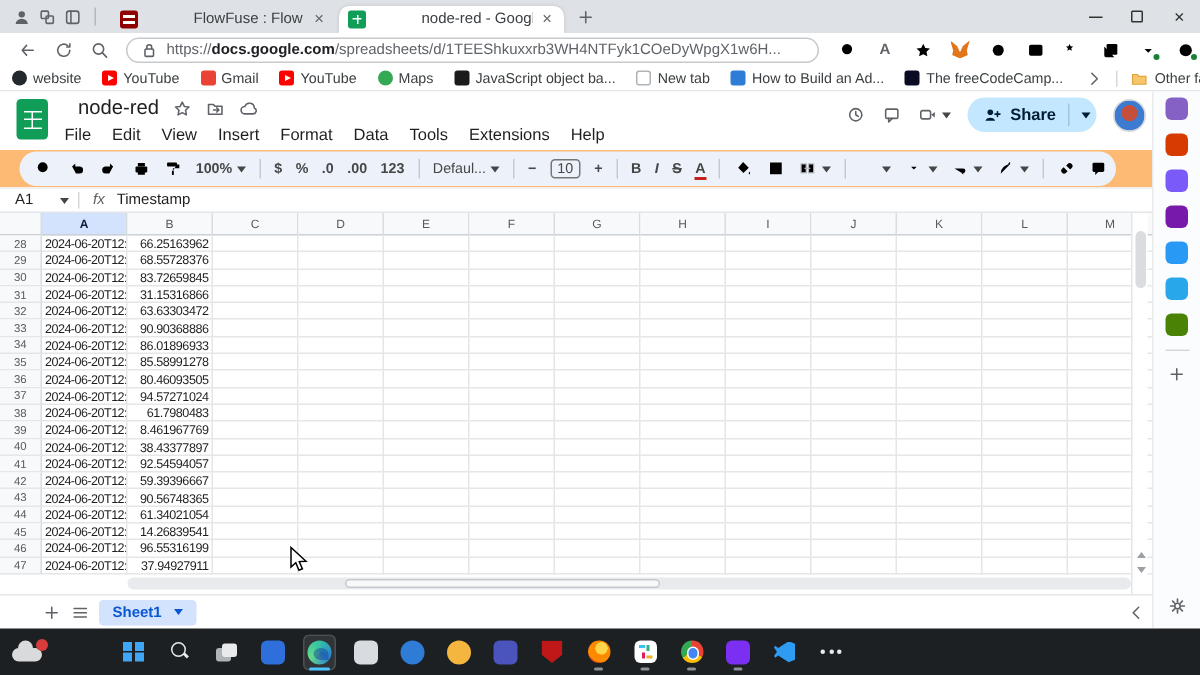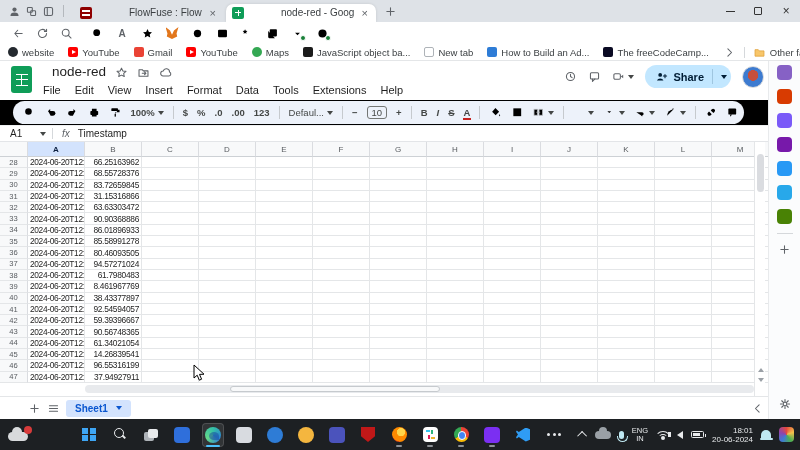--- a/index.html
+++ b/index.html
@@ -66,21 +66,21 @@
   .doc-title{font-size:13.5px;color:#1f1f1f;}
   .menubar{position:absolute;left:38px;top:22px;display:flex;gap:4px;}
   .menu-item{font-size:11px;color:#1f1f1f;padding:1px 5px;border-radius:4px;}
   .head-right{position:absolute;right:4px;top:4px;display:flex;align-items:center;gap:11px;}
   .share-btn{display:flex;align-items:center;background:#c2e7ff;border-radius:12px;height:23px;padding:0 4px 0 10px;gap:5px;}
   .share-label{font-size:11px;color:#001d35;font-weight:bold;}
   .share-sep{width:1px;height:15px;background:#9fc6e0;margin-left:3px;}
   .avatar{width:22px;height:22px;border-radius:50%;background:radial-gradient(circle at 50% 42%,#c64f3c 0 34%,#3d7bd0 36%);border:1px solid #d8dadd;}
 
   
-  .toolbarband{position:absolute;top:100px;left:0;width:768px;height:25px;background:#000000;}
+  .toolbarband{position:absolute;top:100px;left:0;width:768px;height:25px;background:#fdba74;}
   .toolbar{position:absolute;left:13px;right:24px;top:1px;height:23px;background:#edf2fa;border-radius:12px;display:flex;align-items:center;padding:0 10px;gap:8px;overflow:hidden;}
   .tb{display:flex;align-items:center;font-size:9.5px;color:#444746;white-space:nowrap;}
   .tb-div{width:1px;height:13px;background:#c6cace;flex:none;}
   .tb-box{border:1px solid #747775;border-radius:3px;padding:0 4px;font-size:9.5px;color:#444746;}
   .tb.disabled svg .st{stroke:#b4b8bd;}
   .tcolor{position:relative;font-weight:bold;}
   .tcolor::after{content:"";position:absolute;left:-1px;right:-1px;bottom:-2px;height:2.5px;background:#c5221f;}
 
   
   .fbar{position:absolute;top:125px;left:0;width:768px;height:17px;background:#fff;border-top:1px solid #eef0f2;border-bottom:1px solid #e3e5e8;display:flex;align-items:center;}
@@ -251,20 +251,29 @@
           <path class="st" d="M13 8a5 5 0 1 1-1.6-3.7"></path>
           <path class="st" d="M13 2.8v2.6h-2.6"></path>
         </svg>
       </span>
     <span class="icon nav-ic">
         <svg width="13" height="13" viewBox="0 0 16 16">
           <circle class="st" cx="7" cy="7" r="4.2"></circle>
           <path class="st" d="M10.2 10.2 13.6 13.6"></path>
         </svg>
       </span>
+    <div class="addr-pill">
+      <span class="icon">
+          <svg width="13" height="13" viewBox="0 0 16 16">
+            <rect class="st" x="4.5" y="7" width="7" height="6" rx="1"></rect>
+            <path class="st" d="M6 7V5.5a2 2 0 0 1 4 0V7"></path>
+          </svg>
+        </span>
+      <span class="url"><span>https://</span><b>docs.google.com</b><span>/spreadsheets/d/1TEEShkuxxrb3WH4NTFyk1COeDyWpgX1w6H...</span></span>
+    </div>
     <div class="actions">
         <span class="act">
           <svg width="13" height="13" viewBox="0 0 16 16">
             <circle class="st" cx="7" cy="7" r="4.2"></circle>
             <path class="st" d="M10.2 10.2 13.6 13.6M5.2 7h3.6"></path>
           </svg>
         </span>
         <span class="act">
           <span class="readaloud">A</span>
         </span>
@@ -1063,34 +1072,18 @@
           <span class="vscode"></span>
         </span>
         <span class="tapp">
           <span class="tdots">
             <i></i>
             <i></i>
             <i></i>
           </span>
         </span>
       </div>
-    <div class="tray">
-      <i class="chev-up"></i>
-      <i class="tray-cloud"></i>
-      <i class="mic"></i>
-      <span class="lang"><span>ENG</span><br><span>IN</span></span>
-      <span class="wifi">
-          <i></i>
-          <i></i>
-          <i></i>
-        </span>
-      <i class="speaker"></i>
-      <i class="battery"></i>
-      <span class="clockbox"><span>18:01</span><br><span>20-06-2024</span></span>
-      <i class="bell"></i>
-      <i class="colorful"></i>
-    </div>
   </div>
 
   <svg class="cursor" width="13" height="18" viewBox="0 0 13 18">
     <path d="M1 1 L1 14 L4.2 11.2 L6.3 16.2 L8.6 15.2 L6.5 10.4 L11 10.2 Z" fill="#fff" stroke="#000" stroke-width="1"></path>
   </svg>
 </div>
 
 </body></html>

